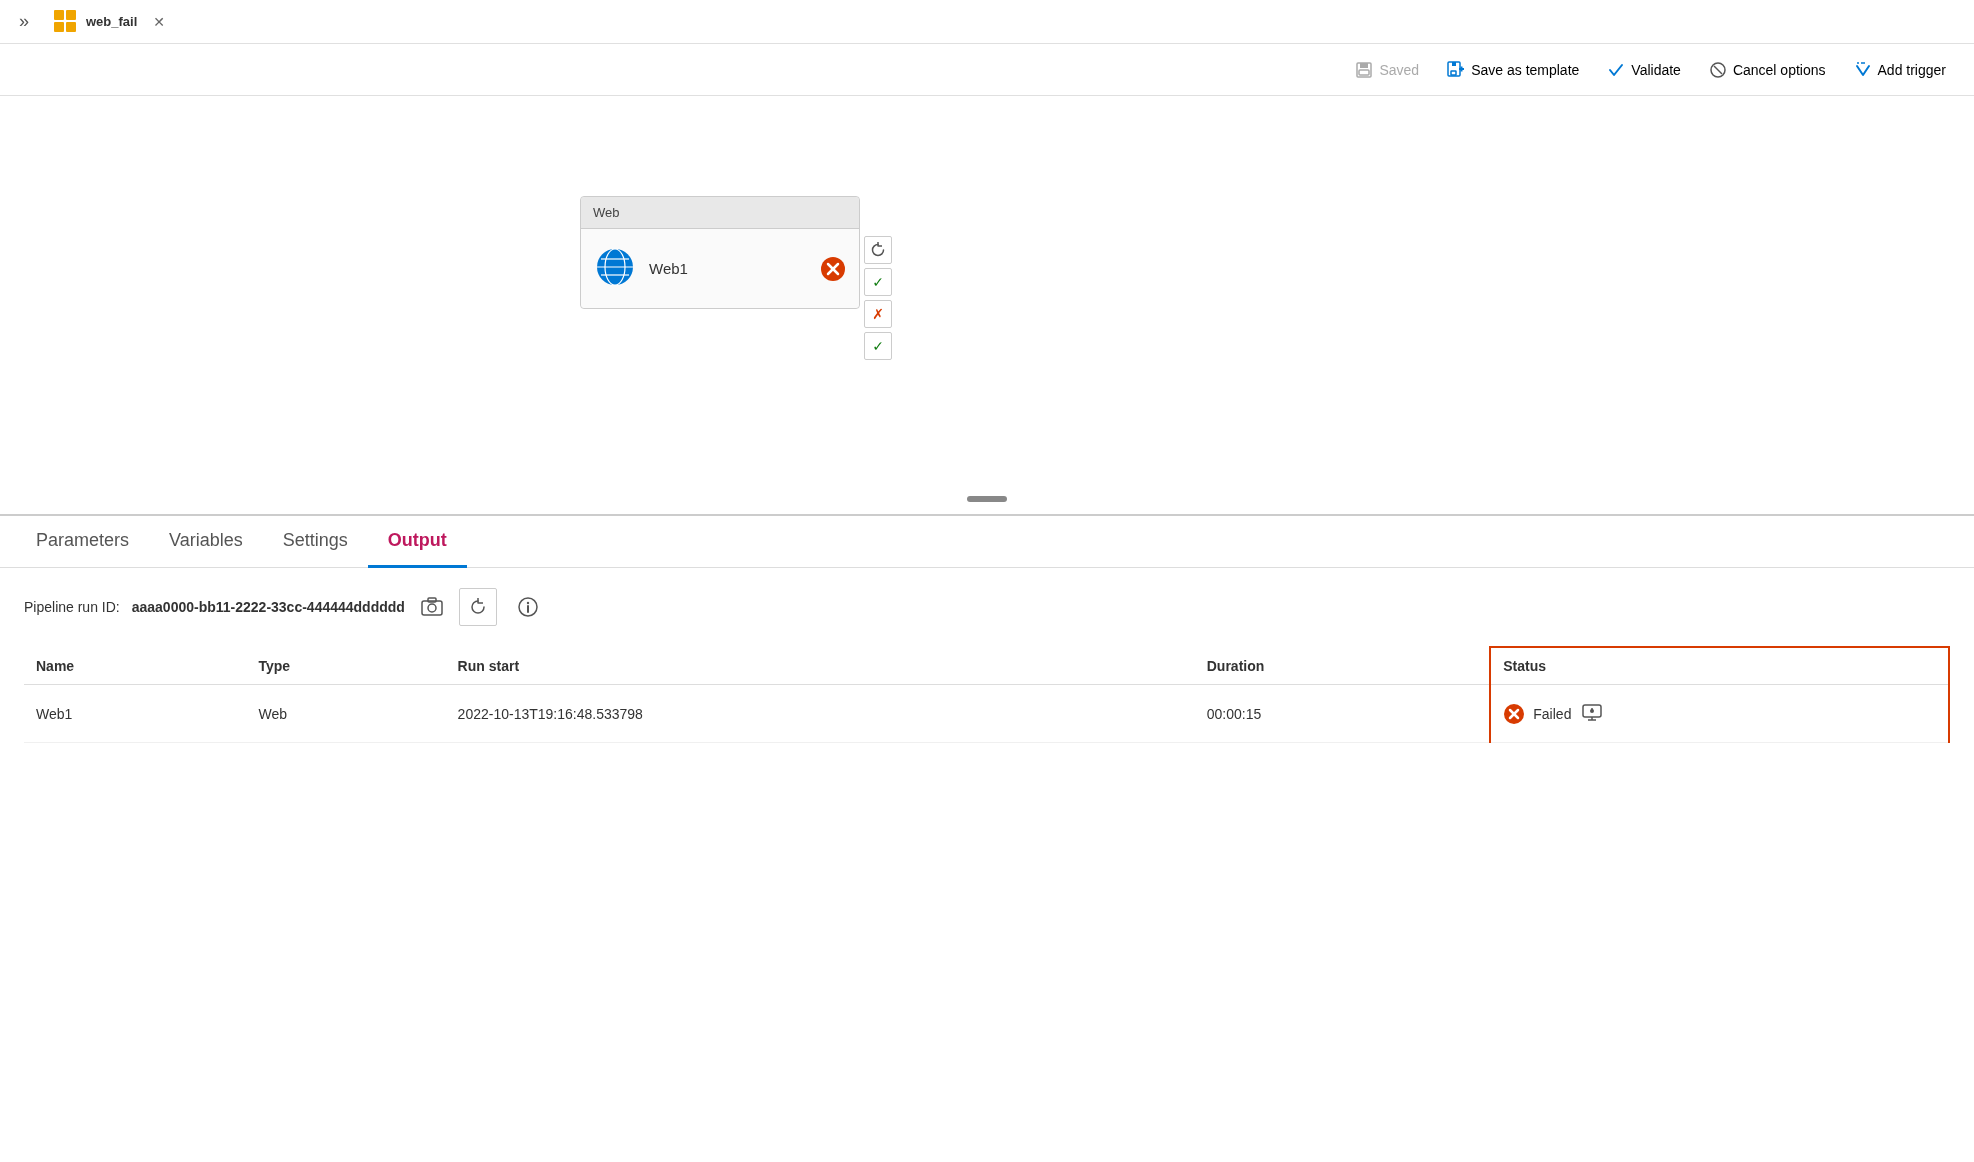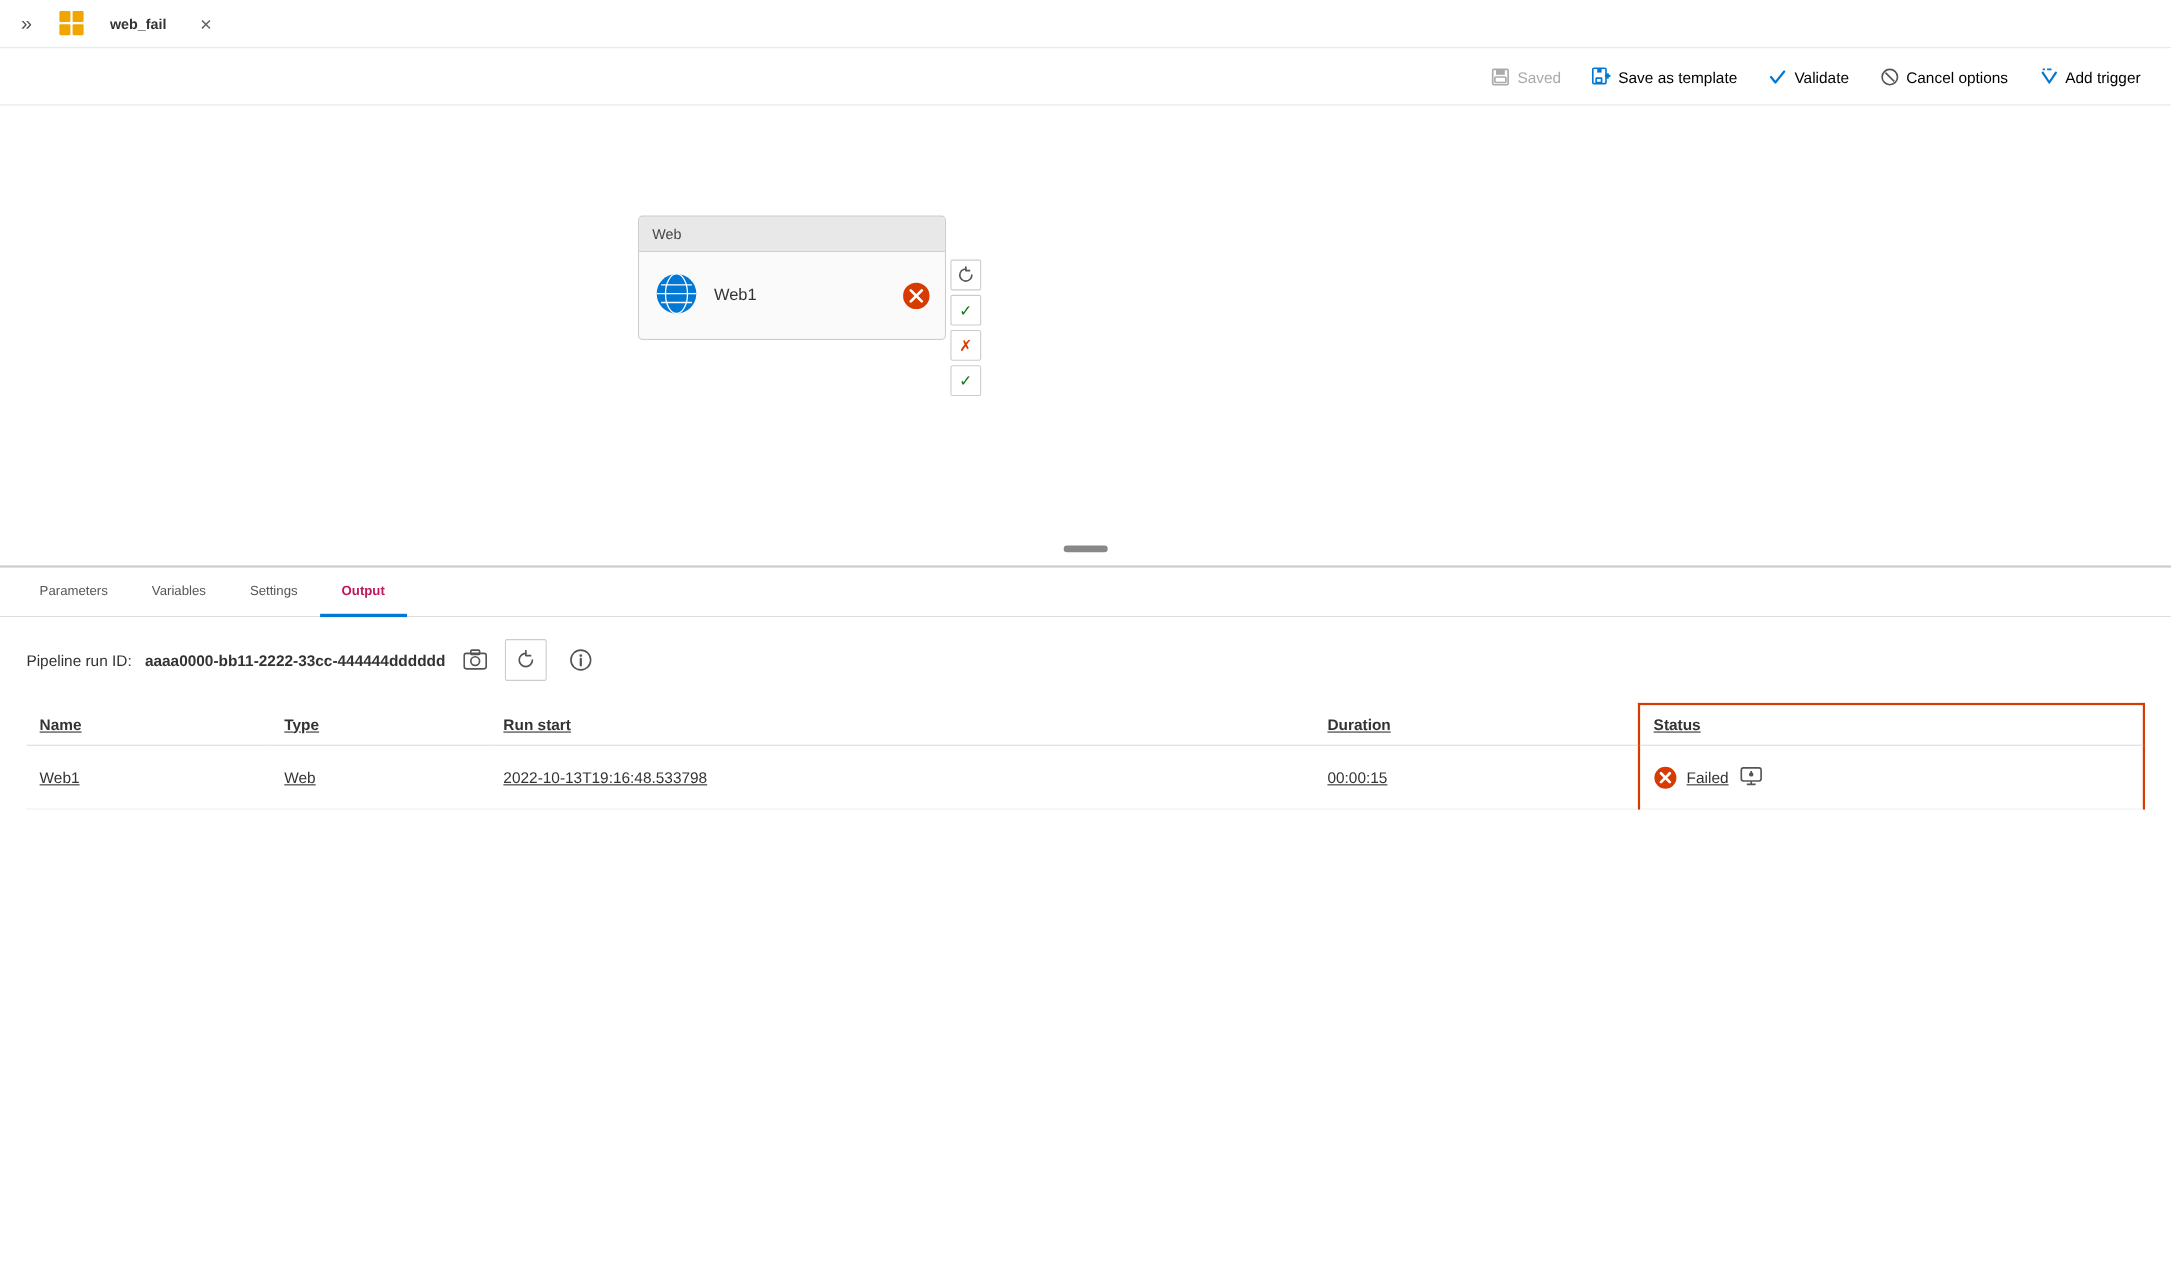--- a/index.html
+++ b/index.html
@@ -10,21 +10,21 @@
       display: flex;
       align-items: center;
       background: #fff;
       border-bottom: 1px solid #e0e0e0;
       height: 44px;
       padding: 0 0 0 8px;
     }
     .tab-logo {
       display: flex;
       align-items: center;
-      gap: 16px;
+      gap: 2px;
       font-weight: 600;
       font-size: 14px;
       padding: 0 12px;
       color: #333;
     }
     .logo-icon {
       width: 28px; height: 28px;
     }
     .tab-title {
       font-size: 13px;
@@ -147,21 +147,21 @@
 
     
     .bottom-tabs {
       display: flex;
       border-bottom: 1px solid #ddd;
       padding: 0 16px;
       background: #fff;
     }
     .btab {
       padding: 14px 20px;
-      font-size: 12px;
+      font-size: 18px;
       color: #555;
       cursor: pointer;
       border-bottom: 3px solid transparent;
       margin-bottom: -1px;
     }
     .btab.active {
       color: #be185d;
       font-weight: 600;
       border-bottom: 3px solid #0078d4;
     }
@@ -193,21 +193,20 @@
       border-radius: 2px;
       cursor: pointer;
       display: flex; align-items: center; justify-content: center;
       font-size: 16px;
     }
 
     
     .output-table {
       width: 100%;
       border-collapse: collapse;
-      text-decoration: underline;
     }
     .output-table th {
       text-align: left;
       padding: 10px 12px;
       font-weight: 600;
       font-size: 14px;
       color: #333;
       border-bottom: 1px solid #ddd;
     }
     .output-table td {

